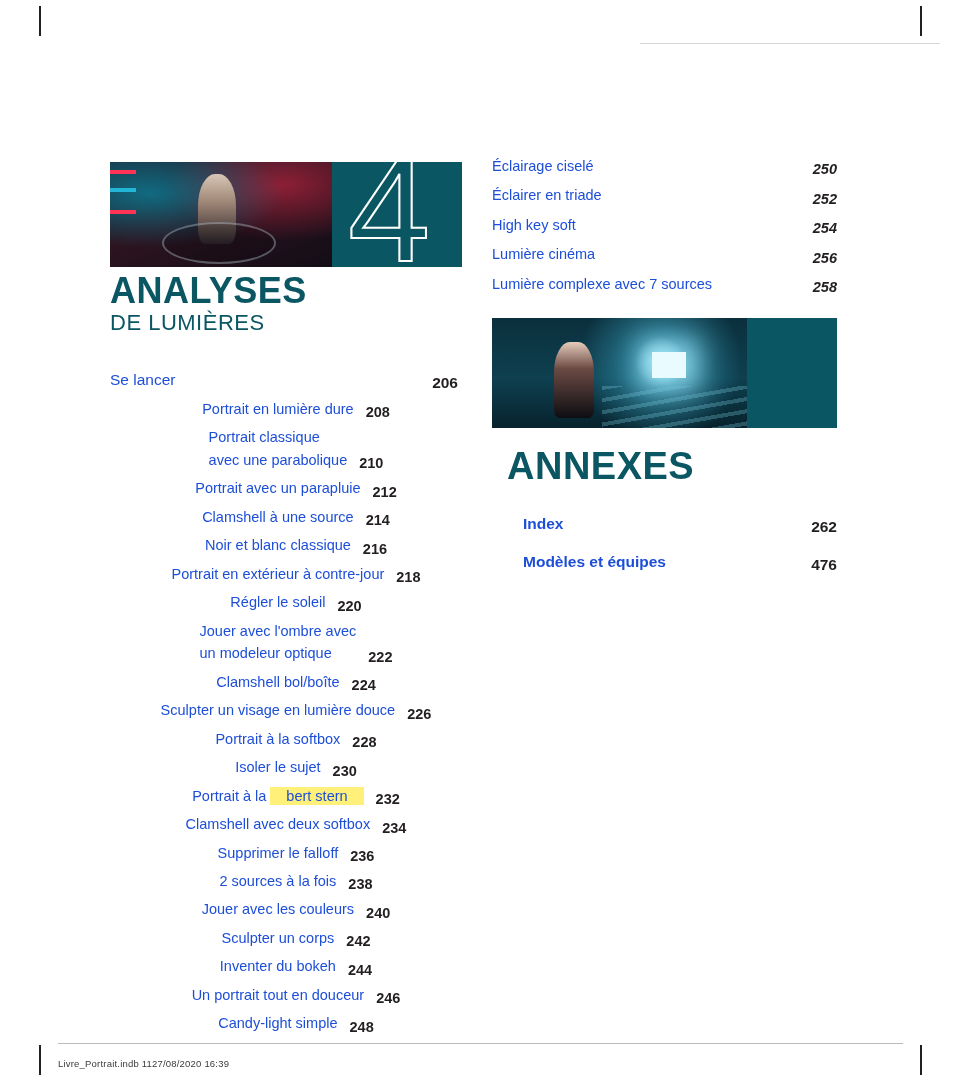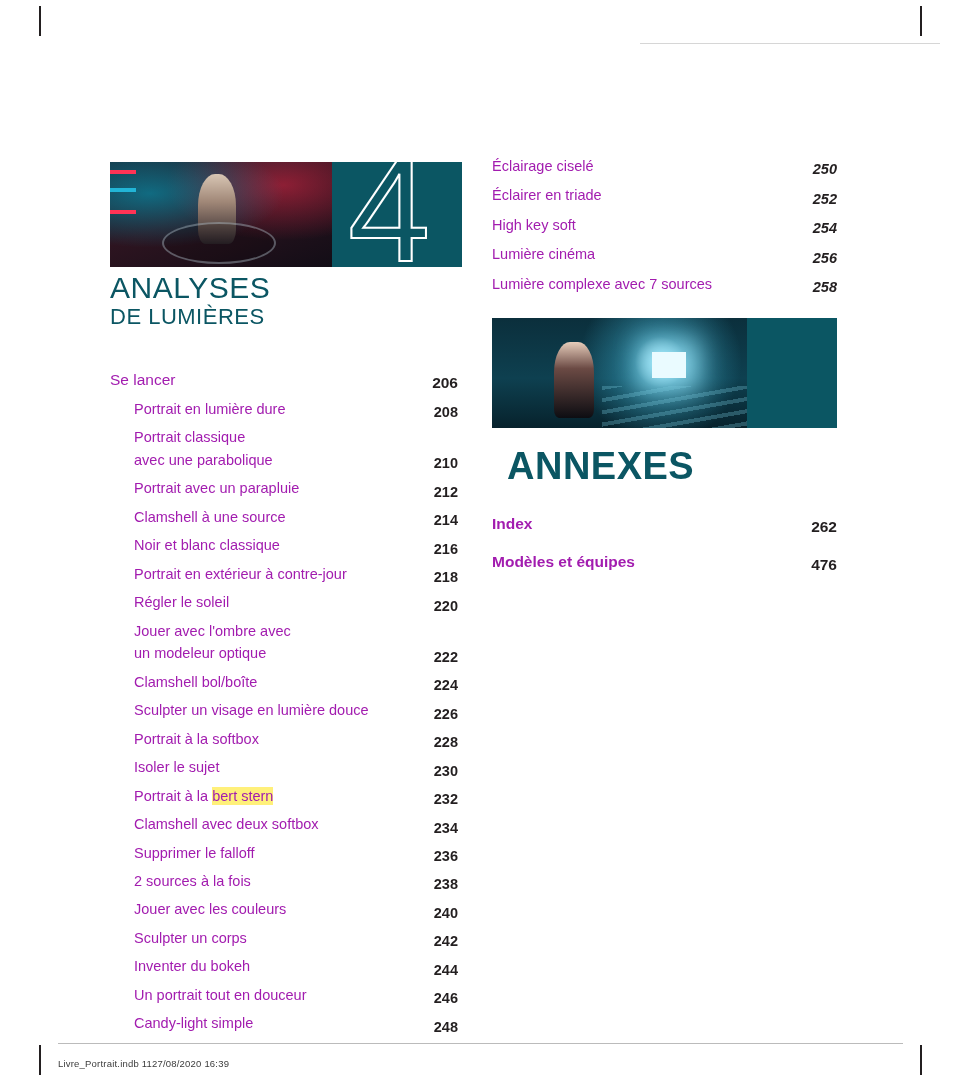--- a/index.html
+++ b/index.html
@@ -101,22 +101,22 @@
     font-family: "Liberation Sans", sans-serif;
   }
 
   .chapter-title {
     position: absolute;
     left: 110px;
     top: 272px;
     color: #0b5663;
   }
   .chapter-title .l1 {
-    font-size: 30px;
-    font-weight: normal;
+    font-size: 36px;
+    font-weight: bold;
     letter-spacing: .5px;
     line-height: 1.05;
   }
   .chapter-title .l2 {
     font-size: 22px;
     font-weight: 300;
     letter-spacing: .5px;
     line-height: 1.15;
   }
 
@@ -130,47 +130,47 @@
 
   .row {
     position: relative;
     display: flex;
     align-items: baseline;
     justify-content: space-between;
     margin-bottom: 6px;
   }
   .row .label {
     font-size: 14.5px;
-    color: #a21caf;
+    color: #1d4ed8;
     line-height: 1.55;
     white-space: pre-line;
   }
   .row .page {
     font-size: 14.5px;
     font-weight: bold;
     color: #231f20;
     flex: none;
     margin-left: 12px;
     align-self: flex-end;
   }
   .row.level1 .label { font-weight: normal; font-size: 15.5px; }
   .row.level1 .page { font-size: 15.5px; }
-  .row.level2 { padding-left: 24px; }
+  .row.level2 { padding-left: 24px; justify-content: center; }
 
   .toc-right .row .label { font-size: 14.5px; }
   .toc-right .row .page { font-size: 14.5px; font-style: italic; }
   .toc-right .row { margin-bottom: 7px; }
 
   .toc-annex .row .label { font-size: 15.5px; font-weight: bold; }
   .toc-annex .row .page { font-size: 15.5px; font-weight: bold; }
-  .toc-annex .row { margin-bottom: 14px; }
+  .toc-annex .row { margin-bottom: 14px; margin-left: 31px; }
 
   .hl {
     background: #fff07a;
-    padding: 1px 0;
+    padding: 1px 16px;
   }
 
   
   .annex-photo {
     position: absolute;
     left: 492px; top: 318px;
     width: 345px; height: 110px;
     overflow: hidden;
   }
   .annex-photo .scene {

